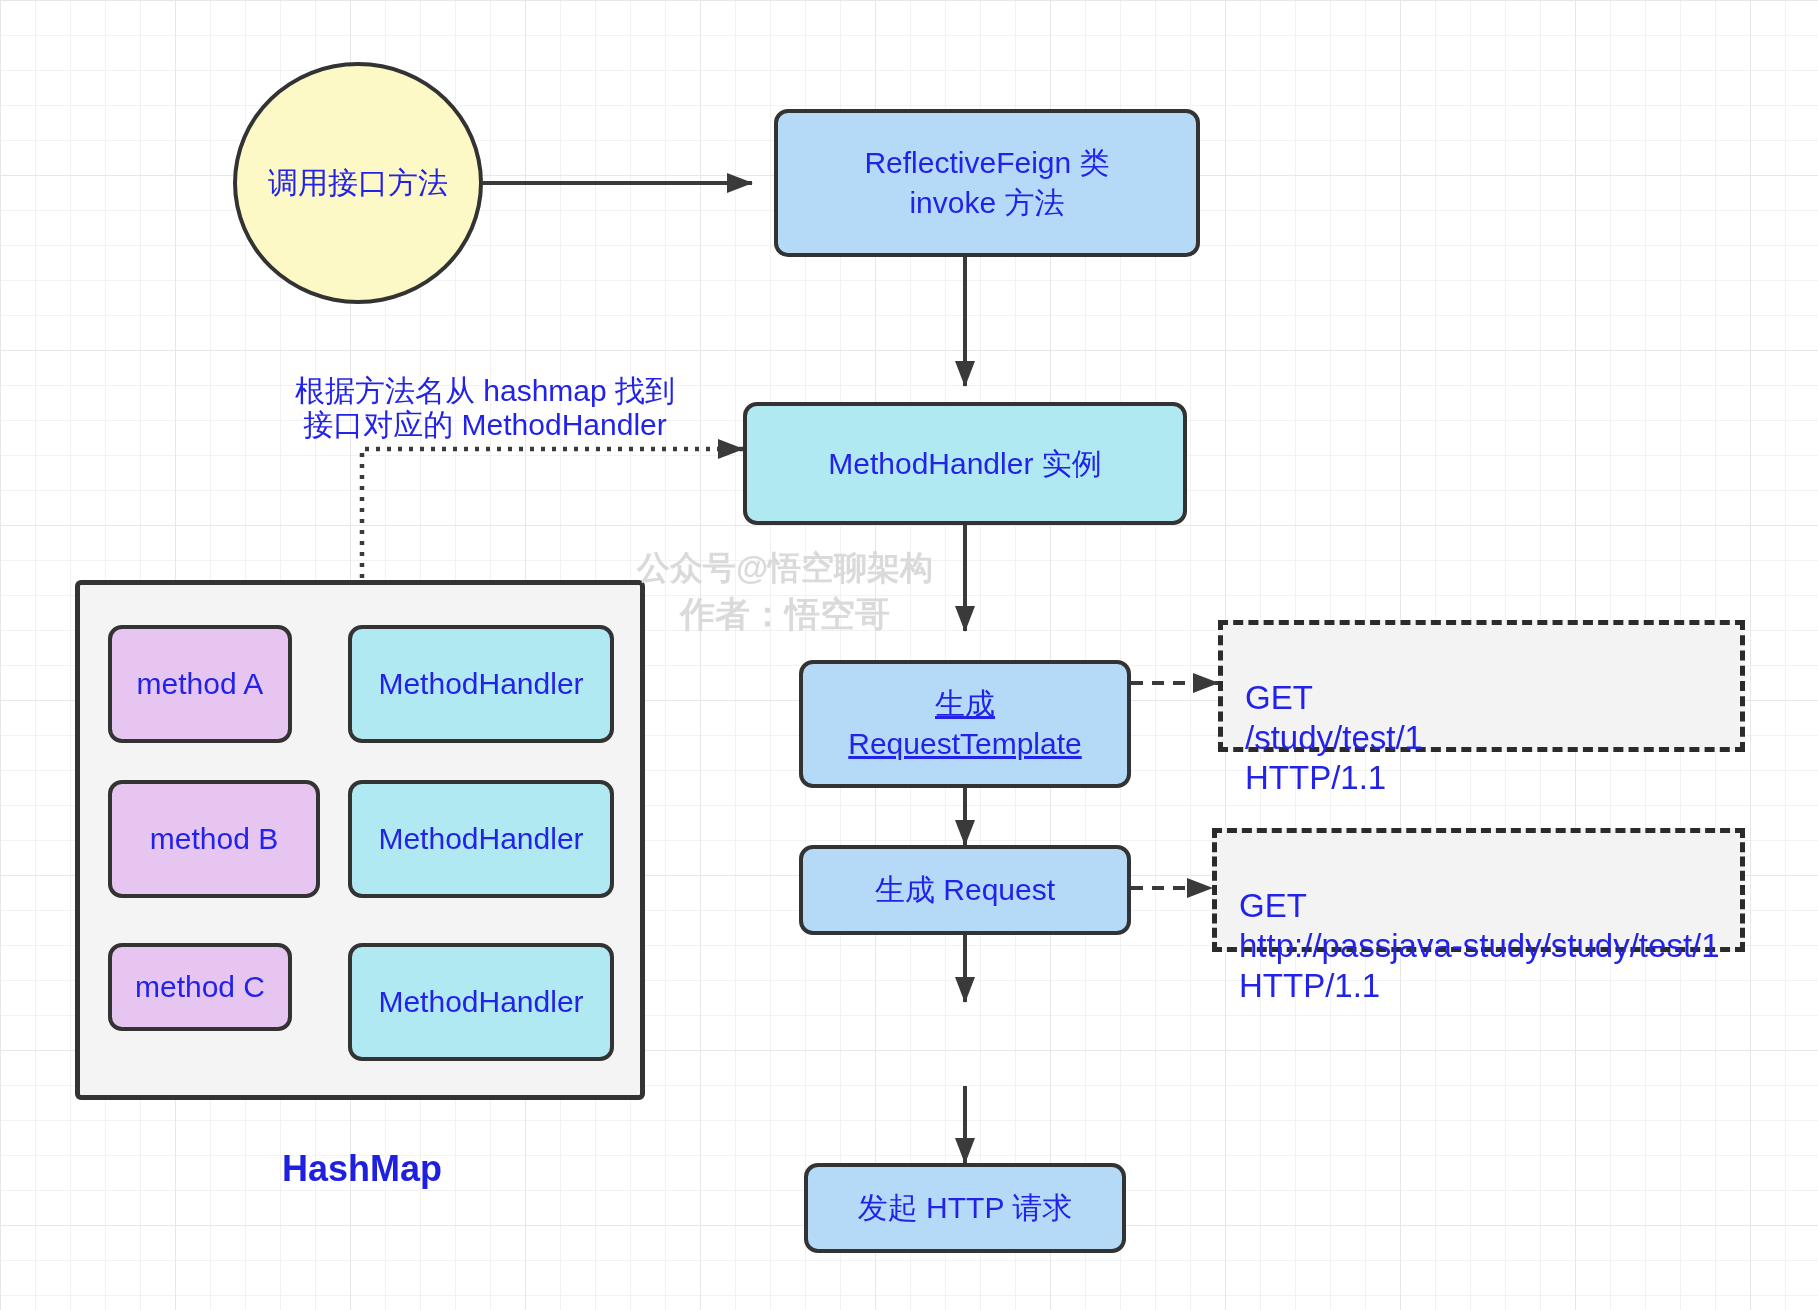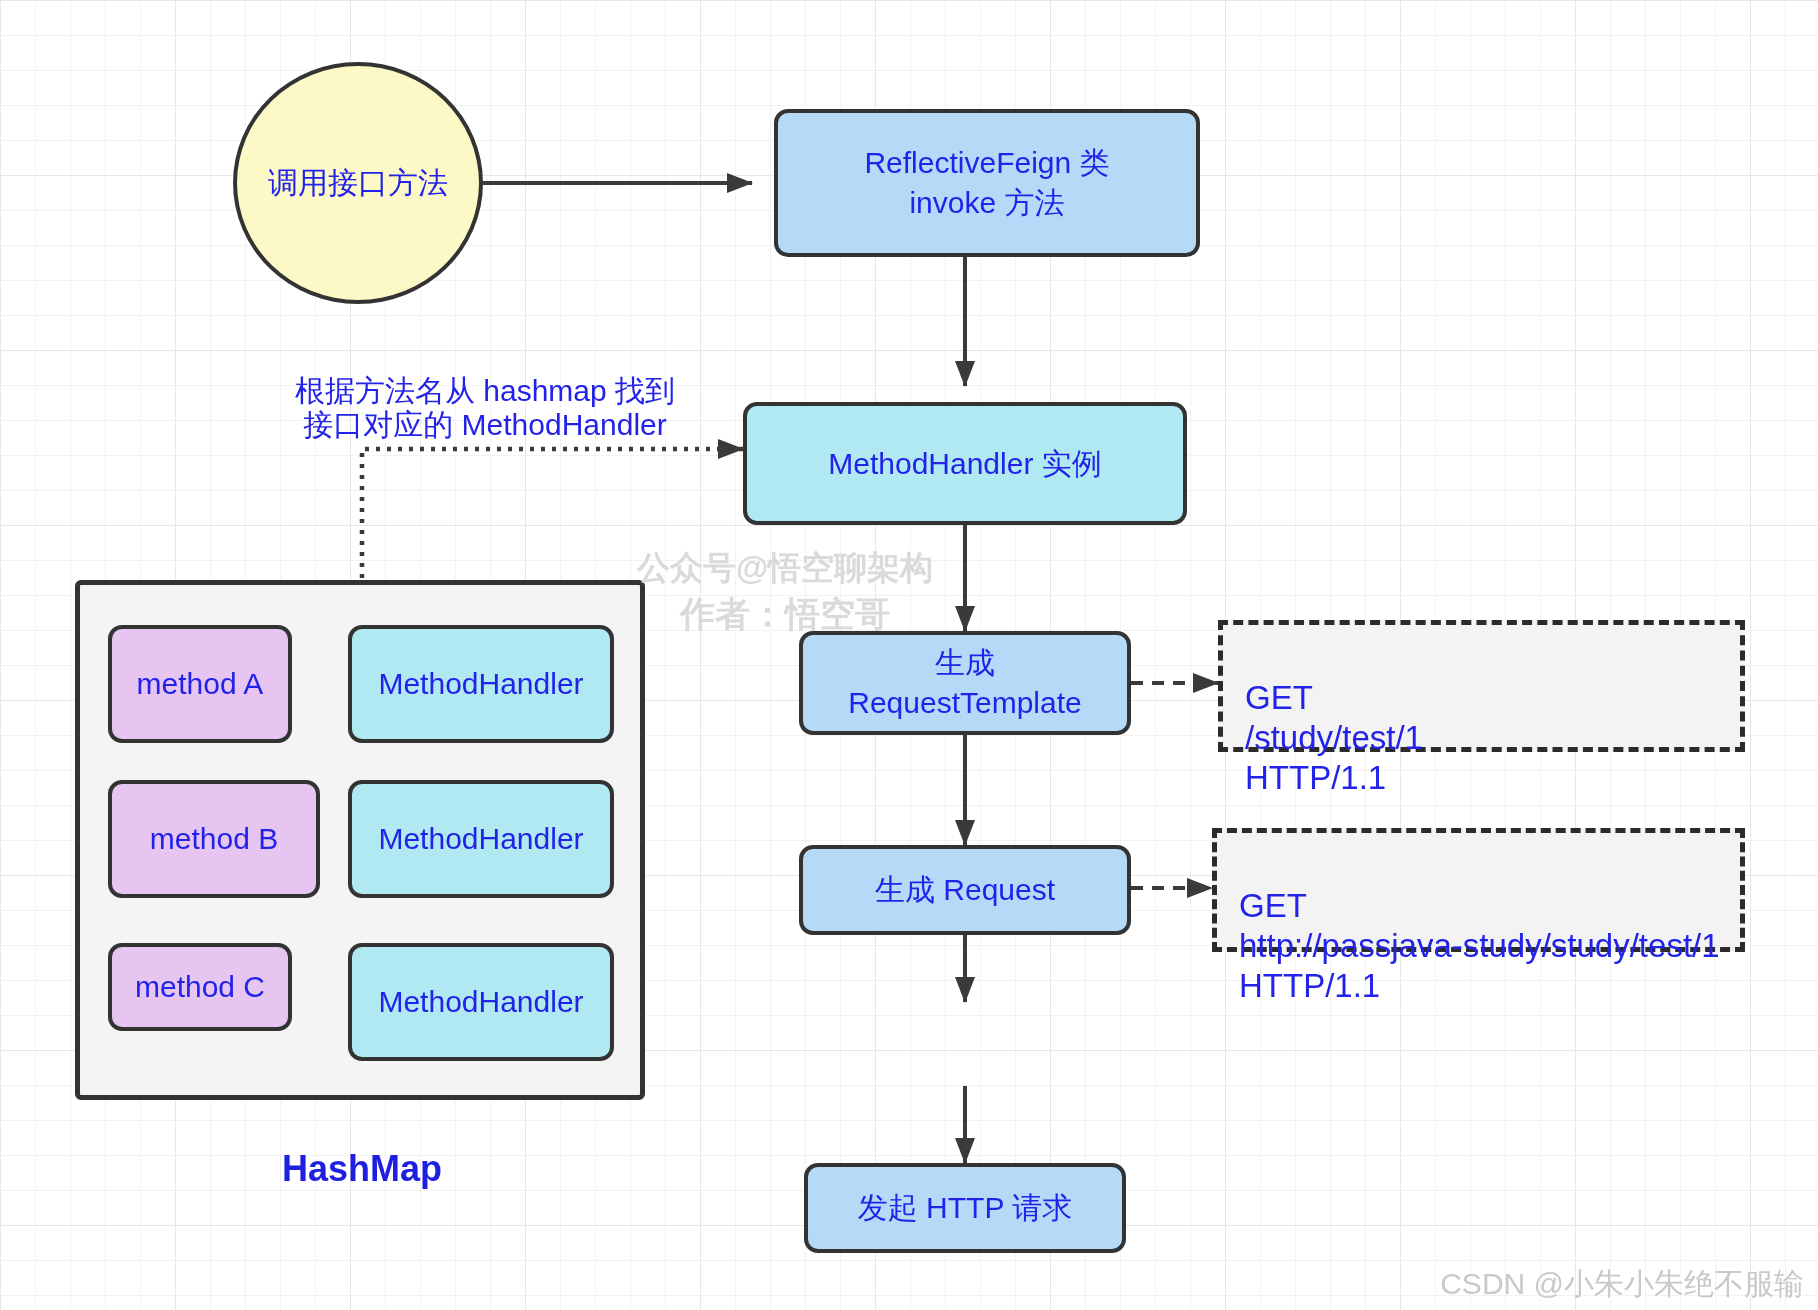--- a/index.html
+++ b/index.html
@@ -103,21 +103,21 @@
 
   <div class="node fill-blue" style="left:740px;top:109px;width:426px;height:148px;margin-left:34px;">
     <span>ReflectiveFeign 类
 invoke 方法</span>
   </div>
 
   <div class="node fill-cyan" style="left:743px;top:386px;width:444px;height:123px;margin-top:16px;">
     <span>MethodHandler 实例</span>
   </div>
 
-  <div class="node fill-blue" style="left:799px;top:631px;width:332px;height:104px;">
+  <div class="node fill-blue" style="left:799px;top:660px;width:332px;height:128px;text-decoration:underline;">
     <span>生成
 RequestTemplate</span>
   </div>
 
   <div class="node fill-blue" style="left:799px;top:845px;width:332px;height:90px;">
     <span>生成 Request</span>
   </div>
 
 
   <div class="node fill-blue" style="left:804px;top:1163px;width:322px;height:90px;">
@@ -168,17 +168,14 @@
 接口对应的 MethodHandler</span>
   </div>
 
   <div class="wm-center" style="left:600px;top:532px;width:370px;font-size:33px;">
     <span>公众号@悟空聊架构</span>
   </div>
   <div class="wm-center" style="left:600px;top:577px;width:370px;font-size:35px;">
     <span>作者：悟空哥</span>
   </div>
 
-  <div class="wm-csdn">
-    <span>CSDN @小朱小朱绝不服输</span>
-  </div>
 
 </div>
 
 </body></html>

